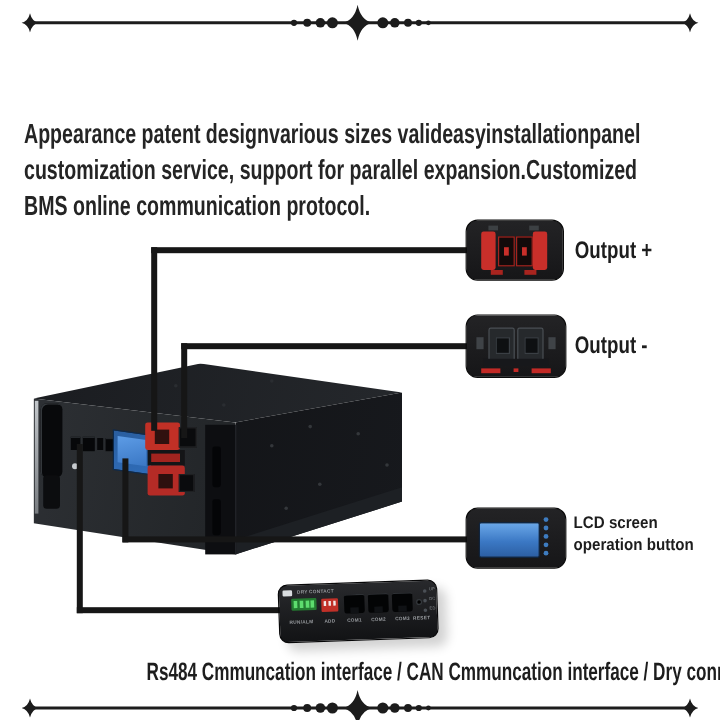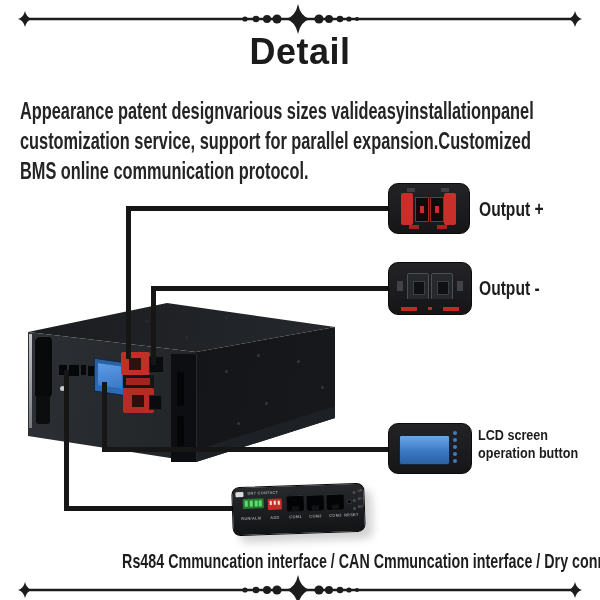--- a/index.html
+++ b/index.html
@@ -64,21 +64,20 @@
       <circle cx="256" cy="17" r="3.3" fill="#1c1c1c"></circle>
     <circle cx="267" cy="17" r="4" fill="#1c1c1c"></circle>
       <circle cx="277" cy="17" r="4.6" fill="#1c1c1c"></circle>
     <circle cx="319" cy="17" r="4.6" fill="#1c1c1c"></circle>
       <circle cx="329" cy="17" r="4" fill="#1c1c1c"></circle>
     <circle cx="340" cy="17" r="3.3" fill="#1c1c1c"></circle>
       <circle cx="349" cy="17" r="2.6" fill="#1c1c1c"></circle>
     <circle cx="357" cy="17" r="2" fill="#1c1c1c"></circle>
   </svg>
 
-  <div class="title">Detail</div>
 
   <div class="intro">
     <div class="intro-line">Appearance patent designvarious sizes valideasyinstallationpanel</div>
     <div class="intro-line">customization service, support for parallel expansion.Customized</div>
     <div class="intro-line">BMS online communication protocol.</div>
   </div>
 
   <div class="line" style="left:126px;top:206px;width:264px;height:5px;"></div>
   <div class="line" style="left:126px;top:206px;width:5px;height:153px;"></div>
   <div class="line" style="left:151px;top:286px;width:239px;height:5px;"></div>

